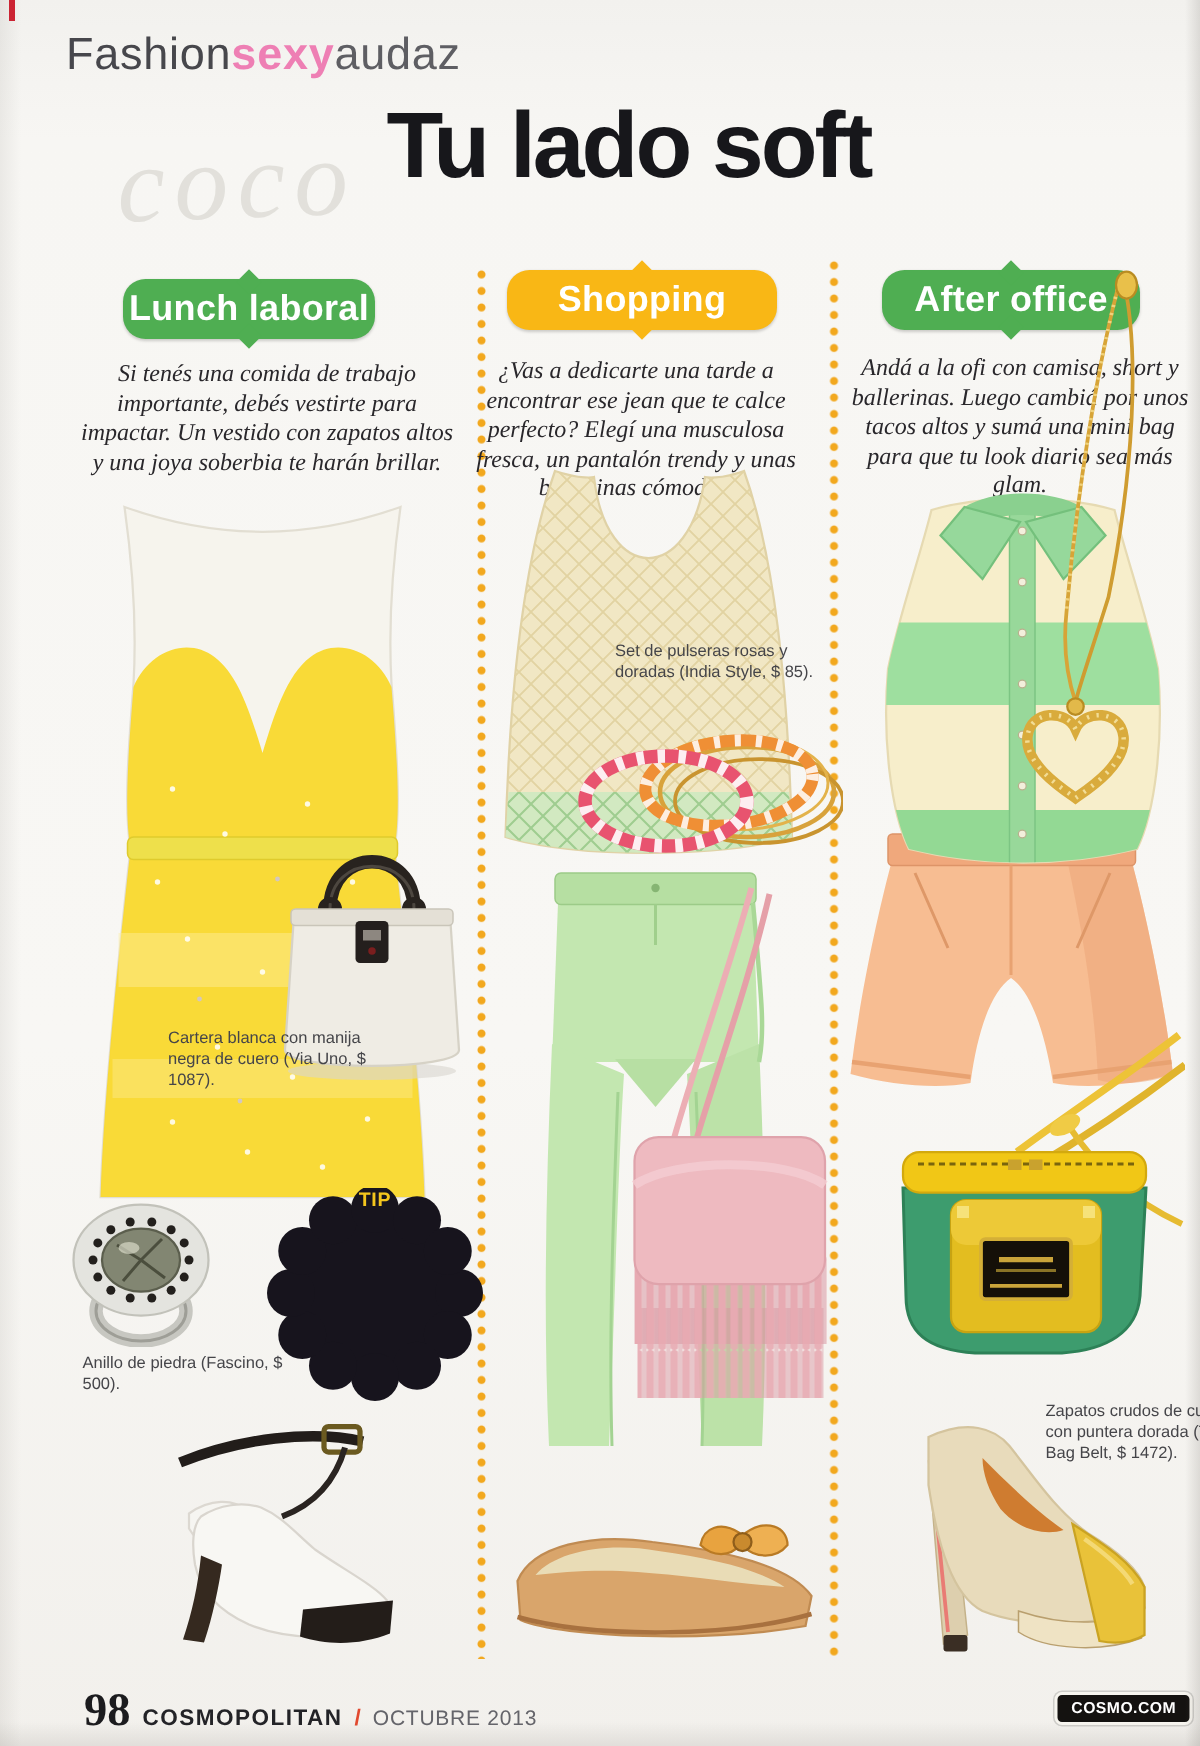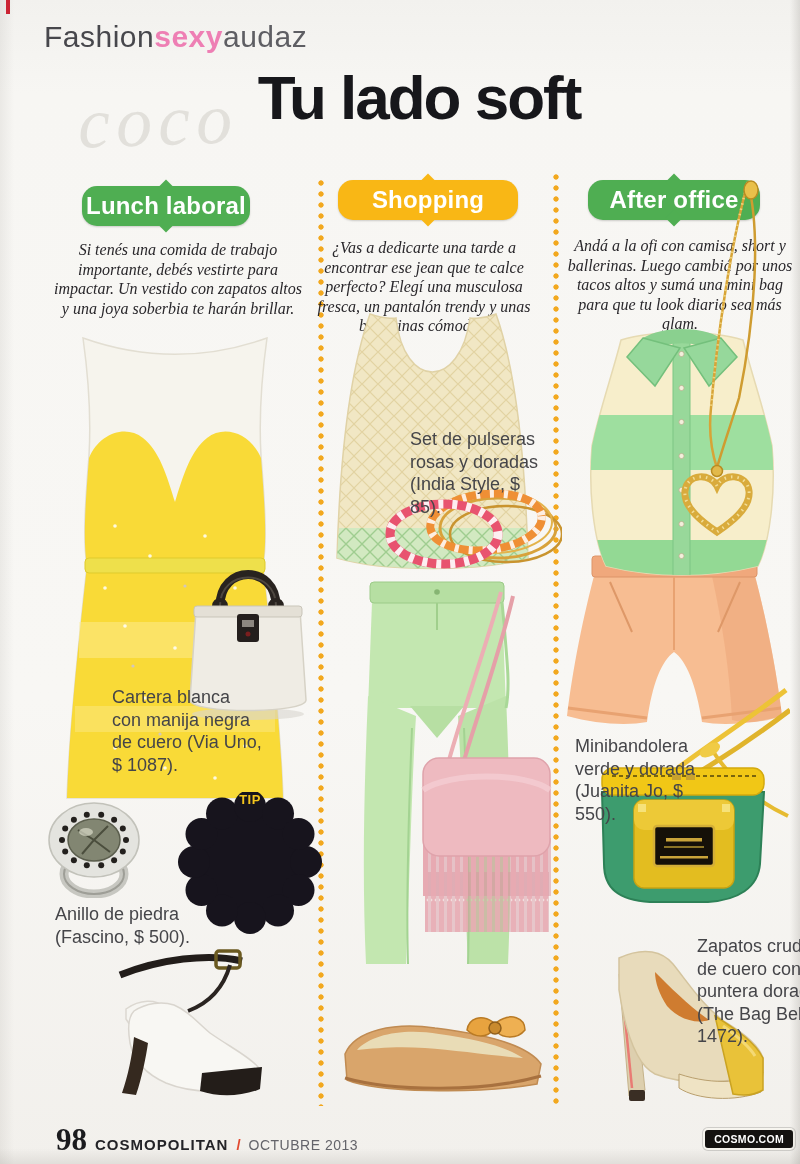--- a/index.html
+++ b/index.html
@@ -50,21 +50,21 @@
   }
   .plaque::before{top:-4px;} .plaque::after{bottom:-4px;}
   .plaque.green{background:var(--badge-green,#4fae52);}
   .plaque.yellow{background:var(--badge-yellow,#f9b715);}
   
   .intro{
     font-family:"Liberation Serif",serif;font-style:italic;
     font-size:16px;line-height:1.22;text-align:center;color:#29272b;
   }
   
-  .caption{font-size:18px;line-height:1.25;color:#454549;z-index:6;}
+  .caption{font-size:11px;line-height:1.25;color:#454549;z-index:6;}
   
   #tip{width:148px;height:142px;z-index:7;}
   #tip .tip-text{
     position:absolute;inset:0;display:flex;flex-direction:column;align-items:center;justify-content:space-between;
     text-align:center;color:#fff;font-size:11.5px;line-height:1.18;padding:0 16px;box-sizing:border-box;
   }
   #tip .tip-label{color:#f3c51d;font-weight:bold;font-size:13px;margin-bottom:1px;letter-spacing:.5px;}
   
   #footer-left{left:56px;top:1122px;display:flex;align-items:baseline;gap:8px;}
   #footer-left .pageno{font-family:"Liberation Serif",serif;font-weight:bold;font-size:31px;color:#1b1b1e;}
@@ -324,21 +324,20 @@
   <svg class="abs" style="left:665px;top:178px;" width="120" height="360" viewBox="0 0 120 360">
     <path d="M83,4 C66,64 52,160 46,230 C43,258 48,278 52,290" fill="none" stroke="#d7a437" stroke-width="2.5"></path>
     <path d="M83,4 C96,56 90,140 74,220 C64,252 55,278 52,290" fill="none" stroke="#cf9c30" stroke-width="2.5"></path>
     <path d="M83,4 C66,64 52,160 46,230" fill="none" stroke="#f0d27c" stroke-width="2.5" stroke-dasharray="1.5 4"></path>
     <ellipse cx="86" cy="12" rx="7" ry="9" fill="#e9c04a" stroke="#b98c22" stroke-width="1.5"></ellipse>
     <circle cx="52" cy="293" r="5.5" fill="#e2b94a" stroke="#b98c22" stroke-width="1.5"></circle>
     <path d="M52,308 C46,295 22,295 20,313 C18,331 42,347 52,354 C62,347 86,331 84,313 C82,295 58,295 52,308 Z" fill="none" stroke="#d9ab3c" stroke-width="7"></path>
     <path d="M52,308 C46,295 22,295 20,313 C18,331 42,347 52,354 C62,347 86,331 84,313 C82,295 58,295 52,308 Z" fill="none" stroke="#f2dd96" stroke-width="3" stroke-dasharray="1.5 5"></path>
   </svg>
 
-  <div class="abs caption" style="left:575px;top:735px;width:152px;">Minibandolera verde y dorada (Juanita Jo, $ 550).</div>
 
   <svg class="abs" style="left:560px;top:688px;" width="230" height="230" viewBox="0 0 230 230">
     <path d="M226,2 C190,30 150,56 118,80" fill="none" stroke="#edc337" stroke-width="5"></path>
     <path d="M230,22 C196,48 160,72 126,92" fill="none" stroke="#e0b42c" stroke-width="5"></path>
     <path d="M152,62 C172,92 194,112 228,128" fill="none" stroke="#e6bb31" stroke-width="4"></path>
     <ellipse cx="150" cy="62" rx="11" ry="6" fill="#f0cb45" transform="rotate(-28 150 62)"></ellipse>
     <path d="M42,104 L204,104 L200,176 C198,200 178,212 148,214 L90,214 C58,212 44,200 44,176 Z" fill="#3d9c6e" stroke="#2d8157" stroke-width="2"></path>
     <rect x="42" y="80" width="162" height="27" rx="11" fill="#f1c716" stroke="#d3a90e" stroke-width="1.5"></rect>
     <path d="M52,88 L196,88" stroke="#7a650d" stroke-width="2" stroke-dasharray="4 3"></path>
     <rect x="112" y="85" width="9" height="7" fill="#c9a22e"></rect>

